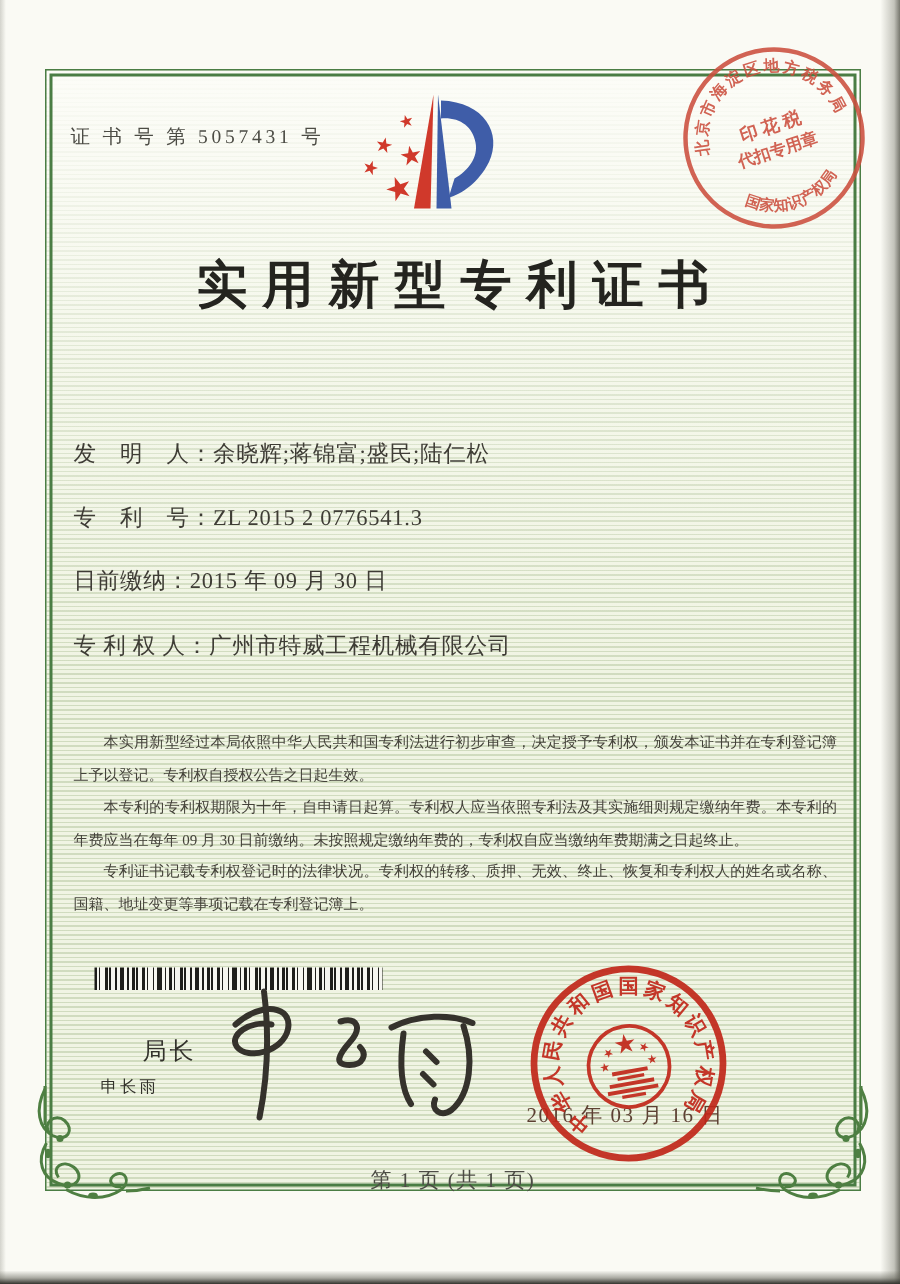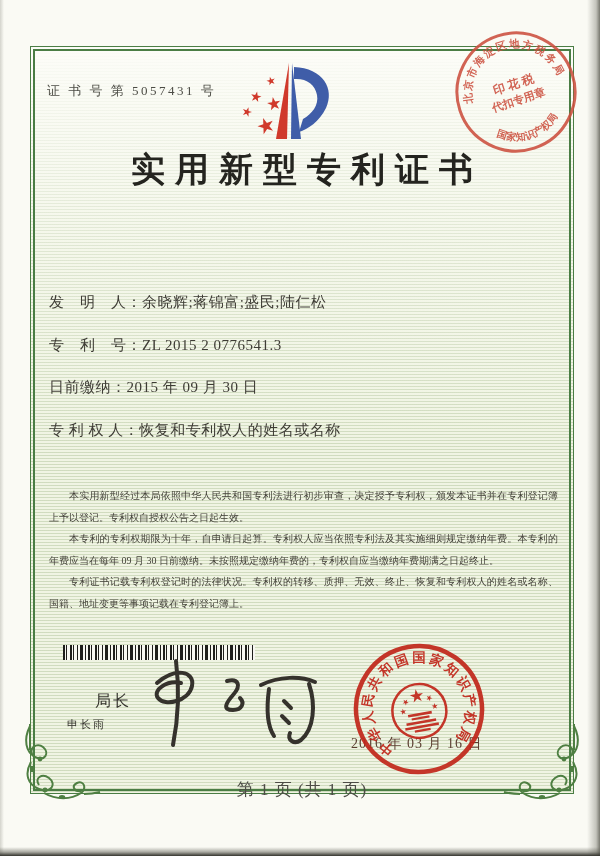--- a/index.html
+++ b/index.html
@@ -21,21 +21,21 @@
       #f0f4e3; }
   .frame-inner { position:absolute; inset:2px; border:2px solid #4a7d44; pointer-events:none; }
 
   .cert-number { position:absolute; left:16px; top:24px; font-size:13px; letter-spacing:2.5px;
     color:#4c4c45;margin-top:11px; }
 
   .logo { position:absolute; left:198px; top:4px; width:150px; height:104px; }
 
   .tax-seal { position:absolute; left:420px; top:-20px; width:130px; height:130px; opacity:.88; z-index:5; }
 
-  .title { position:absolute; left:0; top:100px; width:100%; text-align:center;
+  .title { position:absolute; left:0; top:120px; width:100%; text-align:center;
     font-size:34px; font-weight:700; letter-spacing:10px; padding-left:10px; color:#24241f; }
 
   .field { position:absolute; left:18px; font-size:15px; color:#3e3c35; letter-spacing:.5px; white-space:nowrap; }
   .f0 { top:196px; } .f1 { top:246px; } .f2 { top:289px; } .f3 { top:331px; }
   .f4 { top:374px; } .f5 { top:416px; }
 
   .body-text { position:absolute; left:18px; right:15px; top:438px; font-size:10px;
     line-height:21.5px; color:#44423a; text-align:justify; }
   .body-text p { text-indent:2em; }
 
@@ -48,21 +48,21 @@
 
   .signer-title { position:absolute; left:36px; top:644px; font-size:16px; color:#33322c; letter-spacing:2px;margin-left:28px; }
   .signer-name  { position:absolute; left:36px; top:670px; font-size:11px; color:#33322c; letter-spacing:2px; }
   .signature { position:absolute; left:112px; top:606px; width:190px; height:100px; z-index:2; }
 
   .office-seal { position:absolute; left:318px; top:592px; width:140px; height:140px; z-index:3; }
   .issue-date { position:absolute; left:320px; top:688px; z-index:2; font-size:14px;
     color:#5c4032; letter-spacing:1px; white-space:nowrap; }
 
   .page-footer { position:absolute; left:0; top:731px; width:100%; text-align:center;
-    font-size:17px; color:#4c4c45; letter-spacing:1px; }
+    font-size:14px; color:#4c4c45; letter-spacing:1px; }
 
   .flourish { position:absolute; width:84px; height:84px; z-index:4; }
   .flourish.bl { left:-13px; bottom:-13px; }
   .flourish.br { right:-13px; bottom:-13px; transform:scaleX(-1); }
 
   svg text { font-family:"Liberation Serif","DejaVu Serif",serif; }
 </style>
 </head>
 <body>
 
@@ -119,21 +119,21 @@
         <text x="65" y="61" text-anchor="middle" font-size="12" font-weight="bold" fill="#cc4f3e">印 花 税</text>
         <text x="65" y="77" text-anchor="middle" font-size="11" font-weight="bold" fill="#cc4f3e">代扣专用章</text>
       </g>
     </svg>
 
     <div class="title">实用新型专利证书</div>
 
     <div class="field f1"><span>发　明　人：</span><span>余晓辉;蒋锦富;盛民;陆仁松</span></div>
     <div class="field f2"><span>专　利　号：</span><span>ZL 2015 2 0776541.3</span></div>
     <div class="field f3"><span>日前缴纳：</span><span>2015 年 09 月 30 日</span></div>
-    <div class="field f4"><span>专 利 权 人：</span><span>恢复和专利权人的姓名或名称</span></div>
+    <div class="field f4"><span>专 利 权 人：</span><span>广州市特威工程机械有限公司</span></div>
 
     <div class="body-text">
       <p>本实用新型经过本局依照中华人民共和国专利法进行初步审查，决定授予专利权，颁发本证书并在专利登记簿上予以登记。专利权自授权公告之日起生效。</p>
       <p>本专利的专利权期限为十年，自申请日起算。专利权人应当依照专利法及其实施细则规定缴纳年费。本专利的年费应当在每年 09 月 30 日前缴纳。未按照规定缴纳年费的，专利权自应当缴纳年费期满之日起终止。</p>
       <p>专利证书记载专利权登记时的法律状况。专利权的转移、质押、无效、终止、恢复和专利权人的姓名或名称、国籍、地址变更等事项记载在专利登记簿上。</p>
     </div>
 
     <div class="barcode"></div>
 
     <div class="signer-title">局长</div>

